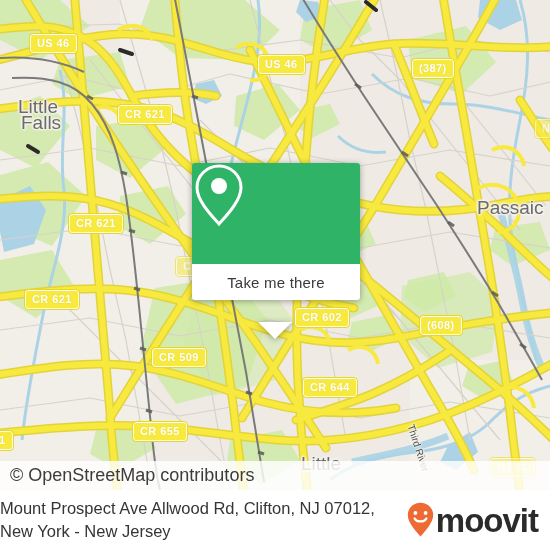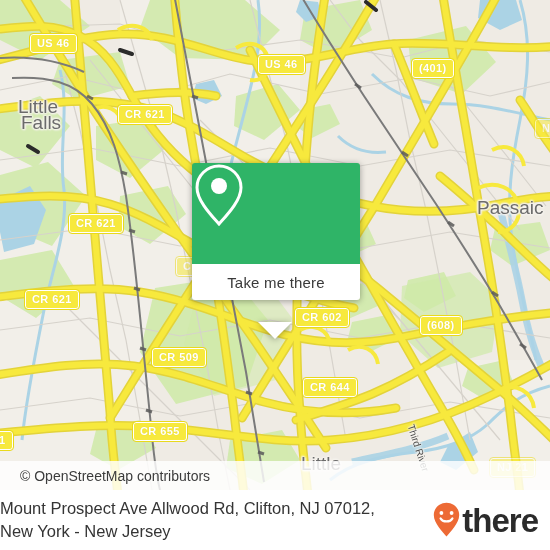--- a/index.html
+++ b/index.html
@@ -77,21 +77,21 @@
     border-right:17px solid transparent;
     border-top:17px solid #ffffff;
   }
 
   
   .attrib{
     position:absolute;left:0;top:461px;width:550px;height:29px;
     background:rgba(255,255,255,.82);
     display:flex;align-items:center;
   }
-  .attrib span{font-size:14px;color:#3c3c3c;padding-left:20px;}
+  .attrib span{font-size:18px;color:#3c3c3c;padding-left:10px;}
 
   
   .footer{
     position:absolute;left:0;top:490px;width:550px;height:60px;
     background:#ffffff;display:flex;align-items:center;
   }
   .footer-text{
     flex:1;padding-right:6px;
     font-size:16.5px;line-height:23px;color:#353535;
   }
@@ -275,21 +275,21 @@
           <line x1="120" y1="50" x2="132" y2="54"></line>
           <line x1="28" y1="146" x2="38" y2="152"></line>
           <line x1="366" y1="2" x2="376" y2="10"></line>
         </g>
       </g>
     </svg>
 
     <div id="shield-layer">
         <div class="shield" style="left: 30px; top: 34px;">US 46</div>
         <div class="shield" style="left: 258px; top: 55px;">US 46</div>
-        <div class="shield" style="left: 412px; top: 59px;">(401)</div>
+        <div class="shield" style="left: 412px; top: 59px;">(387)</div>
         <div class="shield" style="left: 118px; top: 105px;">CR 621</div>
         <div class="shield pale" style="left: 535px; top: 119px;">NJ</div>
         <div class="shield" style="left: 69px; top: 214px;">CR 621</div>
         <div class="shield pale" style="left: 176px; top: 257px;">CR 509</div>
         <div class="shield" style="left: 25px; top: 290px;">CR 621</div>
         <div class="shield" style="left: 420px; top: 292px; margin-top: 24px;">(608)</div>
         <div class="shield" style="left: 295px; top: 308px;">CR 602</div>
         <div class="shield" style="left: 152px; top: 348px;">CR 509</div>
         <div class="shield" style="left: 291px; top: 378px; margin-left: 12px;">CR 644</div>
         <div class="shield" style="left: -8px; top: 431px;">1</div>
@@ -329,17 +329,17 @@
       <div>Mount Prospect Ave Allwood Rd, Clifton, NJ 07012,</div>
       <div>New York - New Jersey</div>
     </div>
     <div class="brand">
       <svg width="27" height="36" viewBox="0 0 27 36">
         <path d="M13.5 0.8 C6.4 0.8 0.8 6.2 0.8 13 C0.8 21.4 10 30.2 13.5 34.6 C17 30.2 26.2 21.4 26.2 13 C26.2 6.2 20.6 0.8 13.5 0.8 Z" fill="#ed6a35"></path>
         <circle cx="8.4" cy="11" r="1.9" fill="#ffffff"></circle>
         <circle cx="18.6" cy="11" r="1.9" fill="#ffffff"></circle>
         <path d="M7.6 16.4 C9.6 20.4 17.4 20.4 19.4 16.4" fill="none" stroke="#ffffff" stroke-width="2.2" stroke-linecap="round"></path>
       </svg>
-      <span class="brand-word">there</span>
+      <span class="brand-word">moovit</span>
     </div>
   </div>
 
 </div>
 
 </body></html>

